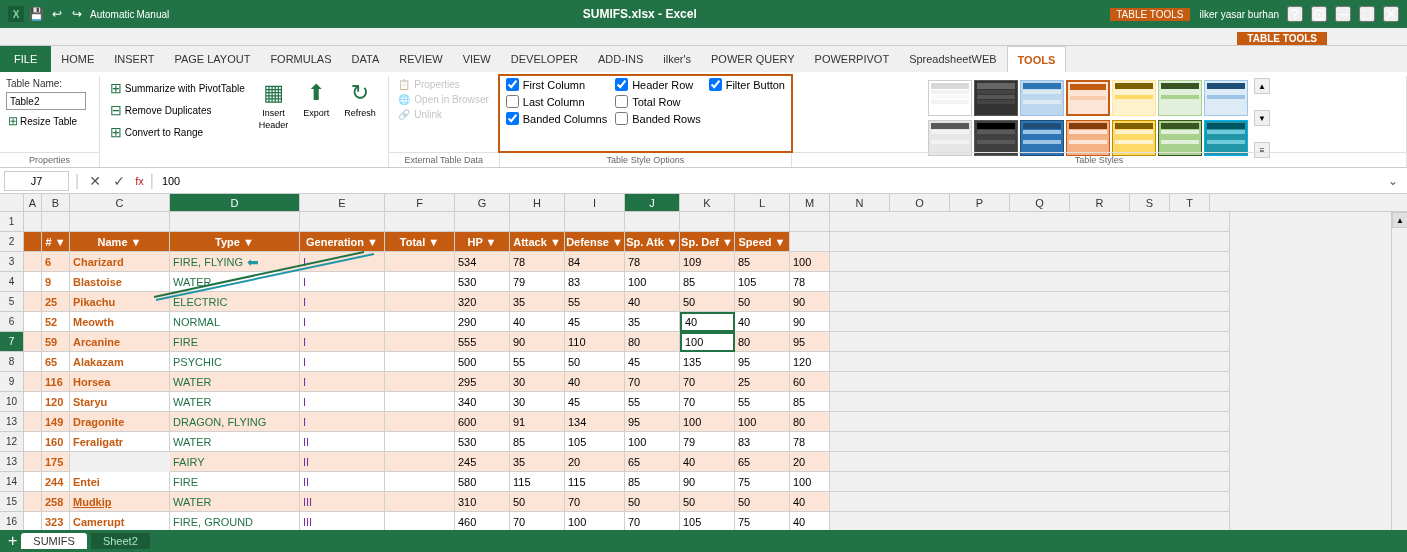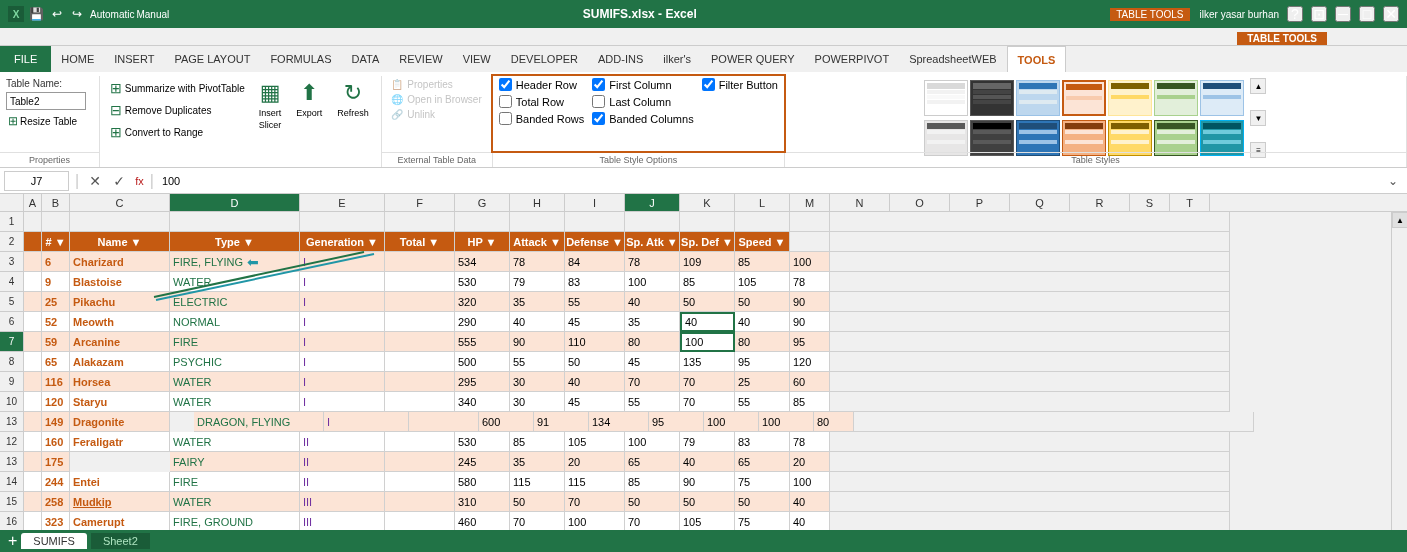--- a/index.html
+++ b/index.html
@@ -153,21 +153,21 @@
         <button class="ribbon-btn" style="font-size:10px;gap:3px;">
           <span style="color:#217346;font-size:14px">⊞</span>
           <span>Convert to Range</span>
         </button>
       </div>
 
       <div style="display:flex;flex-direction:row;gap:3px;align-items:flex-start;">
         <button class="ribbon-btn-large" style="font-size:10px;">
           <span style="font-size:22px;color:#217346">▦</span>
           <span style="font-size:9px">Insert</span>
-          <span style="font-size:9px">Slicer</span>
+          <span style="font-size:9px">Header</span>
         </button>
         <button class="ribbon-btn-large" style="font-size:10px;">
           <span style="font-size:22px;color:#217346">⬆</span>
           <span style="font-size:9px">Export</span>
         </button>
         <button class="ribbon-btn-large" style="font-size:10px;">
           <span style="font-size:22px;color:#217346">↻</span>
           <span style="font-size:9px">Refresh</span>
         </button>
       </div>
@@ -192,46 +192,46 @@
     <span class="ribbon-group-label" style="font-size:9px;color:#666;position:absolute;bottom:2px;left:0;right:0;text-align:center;border-top:1px solid #e0e0e0;padding-top:2px;">External Table Data</span>
   </div>
 
   <div class="ribbon-group" style="min-width:220px; position:relative;">
 
     <div style="position:absolute;top:-2px;left:-2px;right:-2px;bottom:14px;border:2px solid #c55a11;pointer-events:none;z-index:10;"></div>
     <div class="ribbon-group-content" style="flex-direction:row; gap:8px; padding-bottom:14px;">
 
       <div style="display:flex;flex-direction:column;gap:4px;">
         <label class="cb-row">
+
+          <input type="checkbox" checked="" style="">
+          <span>First Column</span>
+        </label>
+        <label class="cb-row">
+          <input type="checkbox" style="">
+          <span>Last Column</span>
+        </label>
+        <label class="cb-row">
+          <input type="checkbox" checked="" style="">
+          <span>Banded Columns</span>
+        </label>
+      </div>
+
+      <div style="display:flex;flex-direction:column;gap:4px;">
+        <label class="cb-row">
           <input type="checkbox" checked="" style="">
           <span>Header Row</span>
         </label>
         <label class="cb-row">
           <input type="checkbox" style="">
           <span>Total Row</span>
         </label>
         <label class="cb-row">
           <input type="checkbox" style="">
           <span>Banded Rows</span>
-        </label>
-      </div>
-
-      <div style="display:flex;flex-direction:column;gap:4px;">
-        <label class="cb-row">
-
-          <input type="checkbox" checked="" style="">
-          <span>First Column</span>
-        </label>
-        <label class="cb-row">
-          <input type="checkbox" style="">
-          <span>Last Column</span>
-        </label>
-        <label class="cb-row">
-          <input type="checkbox" checked="" style="">
-          <span>Banded Columns</span>
         </label>
       </div>
 
       <div style="display:flex;flex-direction:column;justify-content:flex-start;">
         <label class="cb-row">
           <input type="checkbox" checked="" style="">
           <span>Filter Button</span>
         </label>
       </div>
     </div>
@@ -581,21 +581,21 @@
           <div class="cell" style="width:55px;background:white;">70</div>
           <div class="cell" style="width:55px;background:white;">55</div>
           <div class="cell" style="width:40px;background:white;">85</div>
           <div class="cell" style="width:400px;"></div>
         </div>
 
         <div class="grid-row">
           <div class="cell" style="width:18px;background:#fce4d6;"></div>
           <div class="cell num-col" style="width:28px;background:#fce4d6;">149</div>
           <div class="cell name-col" style="width:100px;background:#fce4d6;">Dragonite</div>
-          <div class="cell type-col" style="width:130px;background:#fce4d6;margin-left:24px;">DRAGON, FLYING</div>
+          <div class="cell type-col" style="width:130px;background:#fce4d6;">DRAGON, FLYING</div>
           <div class="cell gen-col" style="width:85px;background:#fce4d6;">I</div>
           <div class="cell" style="width:70px;background:#fce4d6;"></div>
           <div class="cell" style="width:55px;background:#fce4d6;">600</div>
           <div class="cell" style="width:55px;background:#fce4d6;">91</div>
           <div class="cell" style="width:60px;background:#fce4d6;">134</div>
           <div class="cell" style="width:55px;background:#fce4d6;">95</div>
           <div class="cell" style="width:55px;background:#fce4d6;">100</div>
           <div class="cell" style="width:55px;background:#fce4d6;">100</div>
           <div class="cell" style="width:40px;background:#fce4d6;">80</div>
           <div class="cell" style="width:400px;"></div>

